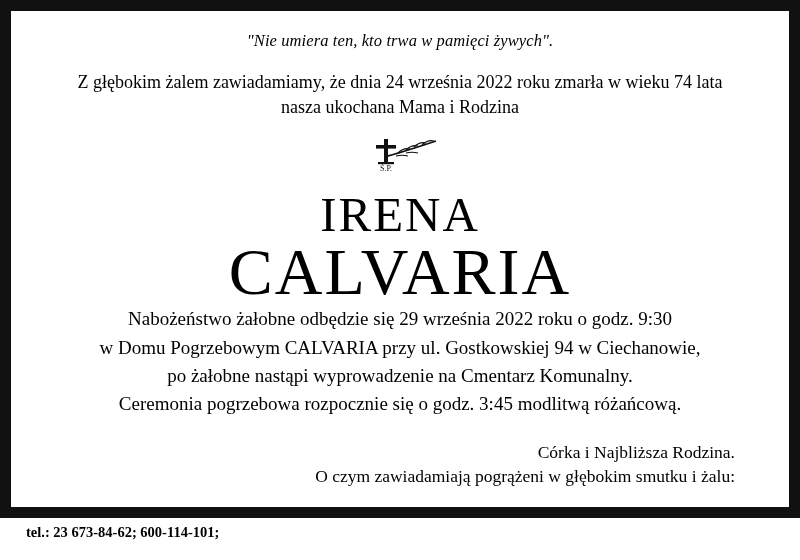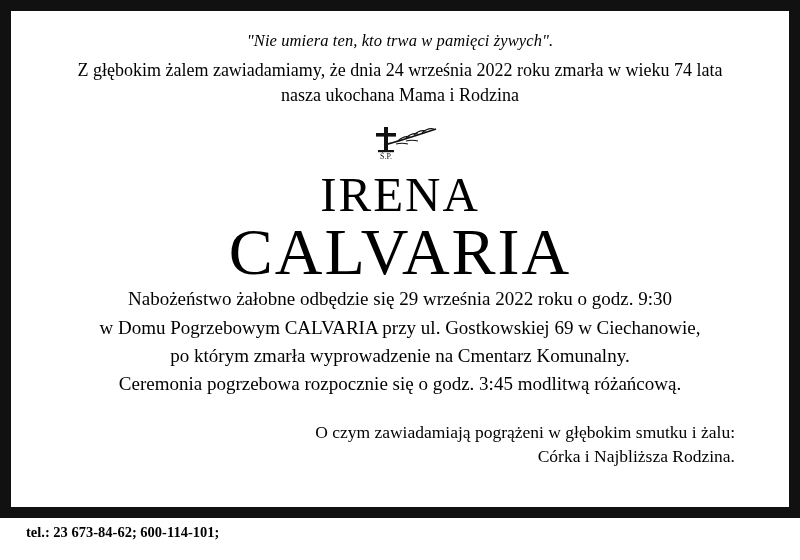--- a/index.html
+++ b/index.html
@@ -52,27 +52,27 @@
     line-height: 1.25;
     text-align: center;
     margin-top: 10px;
     letter-spacing: 0.1px;
   }
 
   .intro {
     font-size: 18px;
     line-height: 1.42;
     text-align: center;
-    margin-top: 6px;
+    margin-top: 18px;
     max-width: 740px;
   }
 
   .emblem {
     margin-top: 10px;
-    margin-bottom: 6px;
+    margin-bottom: 14px;
     height: 40px;
     display: flex;
     align-items: center;
     justify-content: center;
   }
 
   .name-first {
     font-size: 49px;
     line-height: 1.05;
     letter-spacing: 2px;
@@ -151,28 +151,28 @@
           <rect x="38" y="31" width="16" height="2.2" fill="#111"></rect>
           <text x="46" y="39.5" font-family="Liberation Serif, serif" font-size="8" text-anchor="middle" fill="#111">Ś.P.</text>
         </svg>
       </div>
 
       <div class="name-first">IRENA</div>
       <div class="name-last">CALVARIA</div>
 
       <div class="service">
         <div>Nabożeństwo żałobne odbędzie się 29 września 2022 roku o godz. 9:30</div>
-        <div>w Domu Pogrzebowym CALVARIA przy ul. Gostkowskiej 69 w Ciechanowie,</div>
-        <div>po którym zmarła wyprowadzenie na Cmentarz Komunalny.</div>
+        <div>w Domu Pogrzebowym CALVARIA przy ul. Gostkowskiej 94 w Ciechanowie,</div>
+        <div>po żałobne nastąpi wyprowadzenie na Cmentarz Komunalny.</div>
         <div>Ceremonia pogrzebowa rozpocznie się o godz. 3:45 modlitwą różańcową.</div>
       </div>
 
       <div class="family">
+        <div>Córka i Najbliższa Rodzina.</div>
         <div>O czym zawiadamiają pogrążeni w głębokim smutku i żalu:</div>
-        <div>Córka i Najbliższa Rodzina.</div>
       </div>
 
     </div>
   </div>
 
   <div class="footer">
     <div>tel.: 23 673-84-62; 600-114-101;</div>
   </div>
 
 </div>

